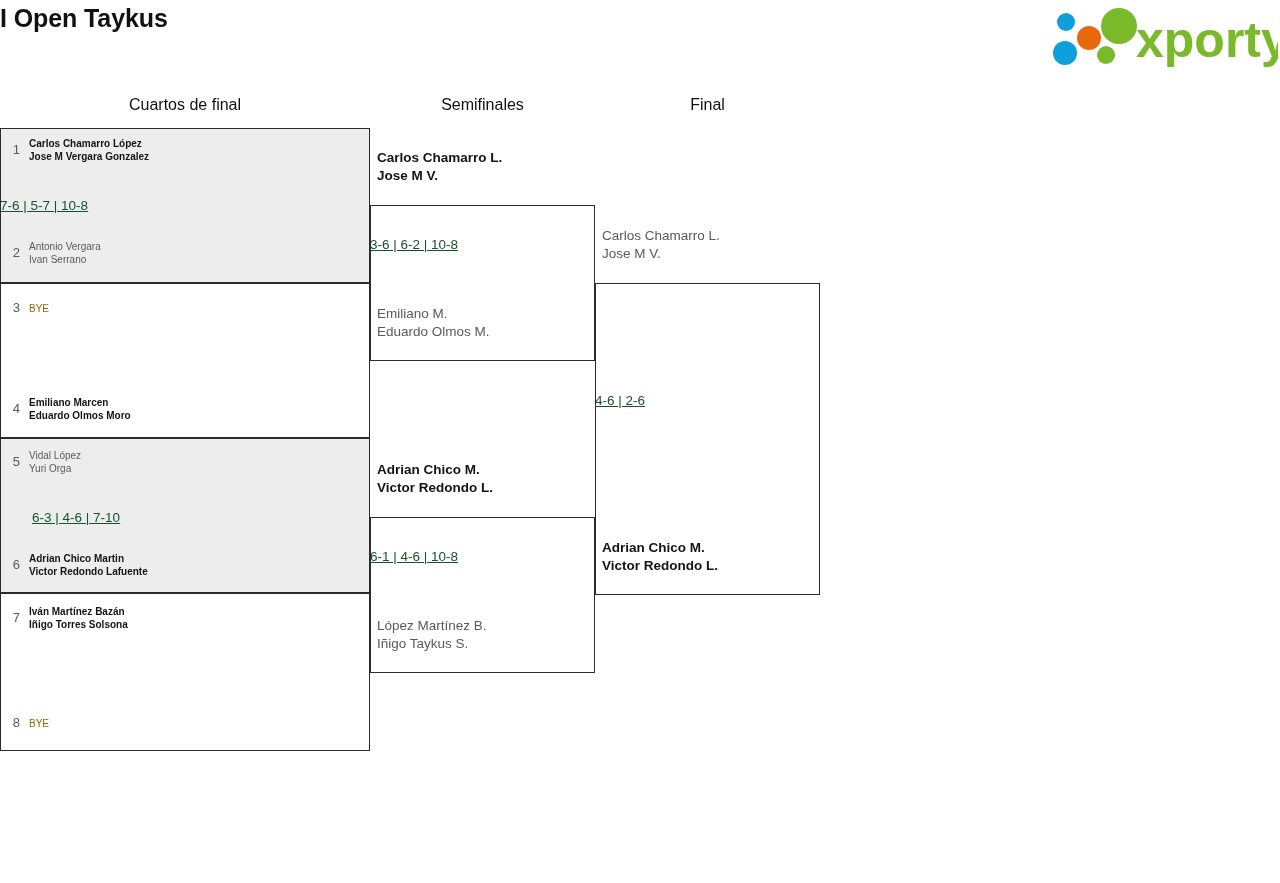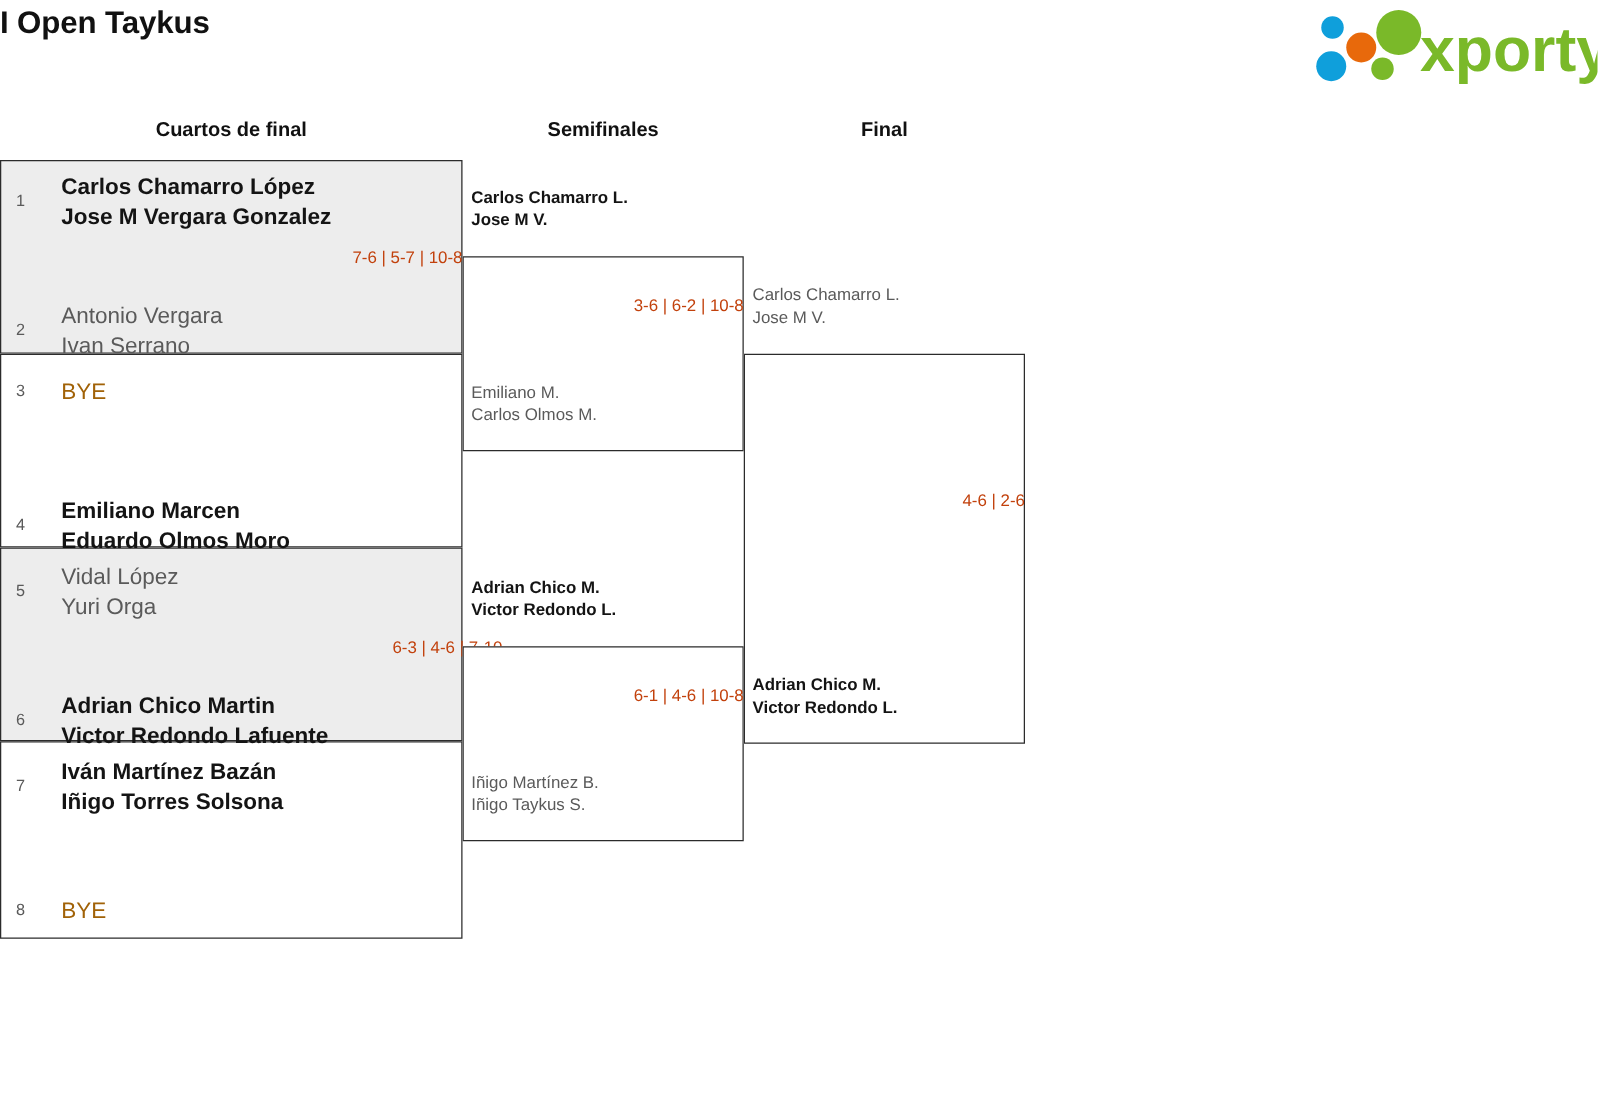--- a/index.html
+++ b/index.html
@@ -18,48 +18,48 @@
   }
   .title .l2{display:block;}
 
   
   .logo{position:absolute;left:1048px;top:6px;width:230px;height:62px;}
   .logo svg{display:block;}
 
   
   .colhead{
     position:absolute;top:96px;text-align:center;
-    font-size:16px;font-weight:700;color:#111;
+    font-size:16px;font-weight:400;color:#111;
   }
   #ch-r1{left:0px;width:370px;}
   #ch-r2{left:370px;width:225px;}
   #ch-r3{left:595px;width:225px;}
 
   
   .bracket{position:absolute;left:0;top:0;width:1280px;height:883px;}
 
   .mbox{position:absolute;box-sizing:border-box;border:1px solid #2b2b2b;}
   .mbox.shaded{background:#ededed;}
   .mbox.plain{background:#ffffff;}
 
   
   .pl{position:absolute;display:flex;align-items:center;gap:9px;}
   .seed{
     font-size:13px;color:#5a5a5a;width:14px;text-align:right;
     flex:0 0 14px;line-height:1.15;
   }
-  .names{font-size:18px;line-height:1.34;white-space:nowrap;margin-left:20px;}
+  .names{font-size:10px;line-height:1.34;white-space:nowrap;}
   .names .n{display:block;}
   .win .names{color:#141414;font-weight:700;}
   .lose .names{color:#5a5a5a;font-weight:400;}
   .bye .names{color:#a16207;font-weight:400;text-align:center;}
 
   .score{
-    position:absolute;text-align:right;font-size:13.5px;
-    color:#c2410c;font-weight:400;white-space:nowrap;
+    position:absolute;text-align:left;font-size:13.5px;
+    color:#14532d;font-weight:400;white-space:nowrap;text-decoration:underline;
   }
 
   
   .adv{position:absolute;font-size:13.5px;line-height:1.34;white-space:nowrap;}
   .adv .n{display:block;}
   .adv.win{color:#141414;font-weight:700;}
   .adv.lose{color:#5a5a5a;font-weight:400;}
 </style>
 </head>
 <body>
@@ -157,30 +157,30 @@
     <div class="mbox plain" style="left:370px;top:205px;width:225px;height:156px;"></div>
     <div class="mbox plain" style="left:370px;top:517px;width:225px;height:156px;"></div>
 
     <div class="adv win" style="left:377px;top:149px;">
       <span class="n">Carlos Chamarro L.</span>
       <span class="n">Jose M V.</span>
     </div>
     <div class="score" style="left:370px;top:237px;width:225px;">3-6 | 6-2 | 10-8</div>
     <div class="adv lose" style="left:377px;top:305px;">
       <span class="n">Emiliano M.</span>
-      <span class="n">Carlos Olmos M.</span>
+      <span class="n">Eduardo Olmos M.</span>
     </div>
 
     <div class="adv win" style="left:377px;top:461px;">
       <span class="n">Adrian Chico M.</span>
       <span class="n">Victor Redondo L.</span>
     </div>
     <div class="score" style="left:370px;top:549px;width:225px;">6-1 | 4-6 | 10-8</div>
     <div class="adv lose" style="left:377px;top:617px;">
-      <span class="n">Iñigo Martínez B.</span>
+      <span class="n">López Martínez B.</span>
       <span class="n">Iñigo Taykus S.</span>
     </div>
 
     <div class="mbox plain" style="left:595px;top:283px;width:225px;height:312px;"></div>
 
     <div class="adv lose" style="left:602px;top:227px;">
       <span class="n">Carlos Chamarro L.</span>
       <span class="n">Jose M V.</span>
     </div>
     <div class="score" style="left:595px;top:393px;width:225px;">4-6 | 2-6</div>

